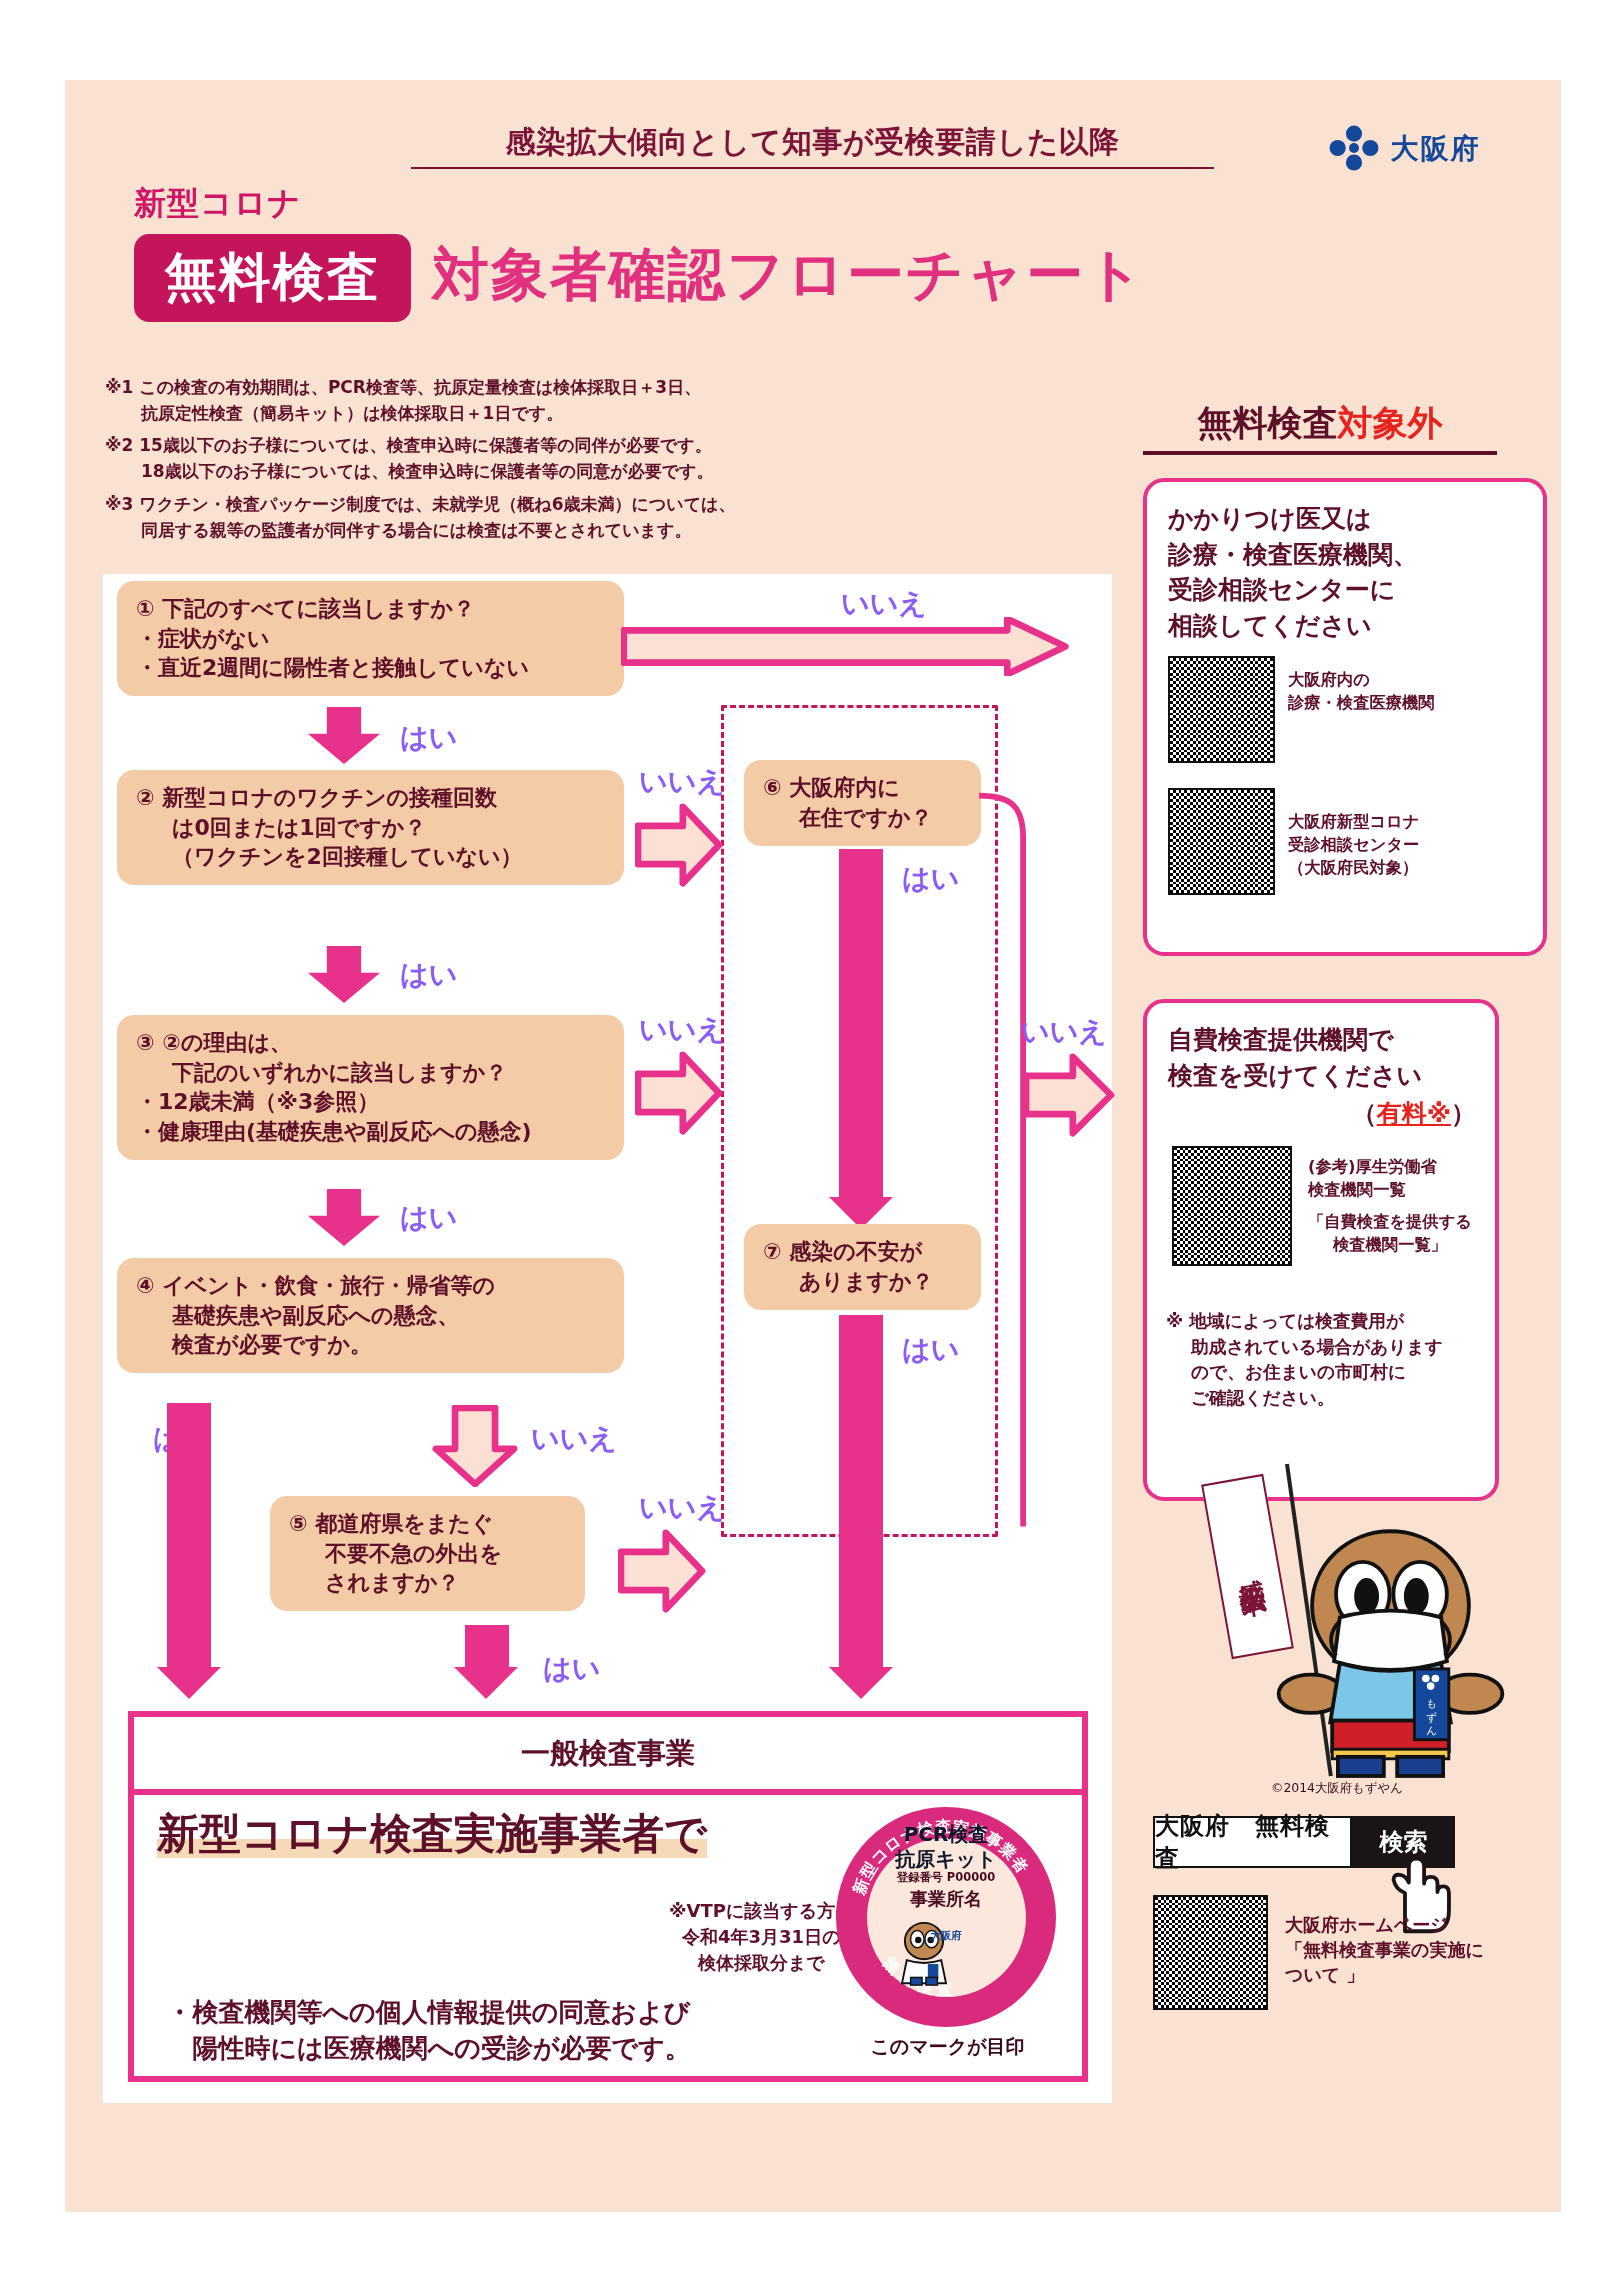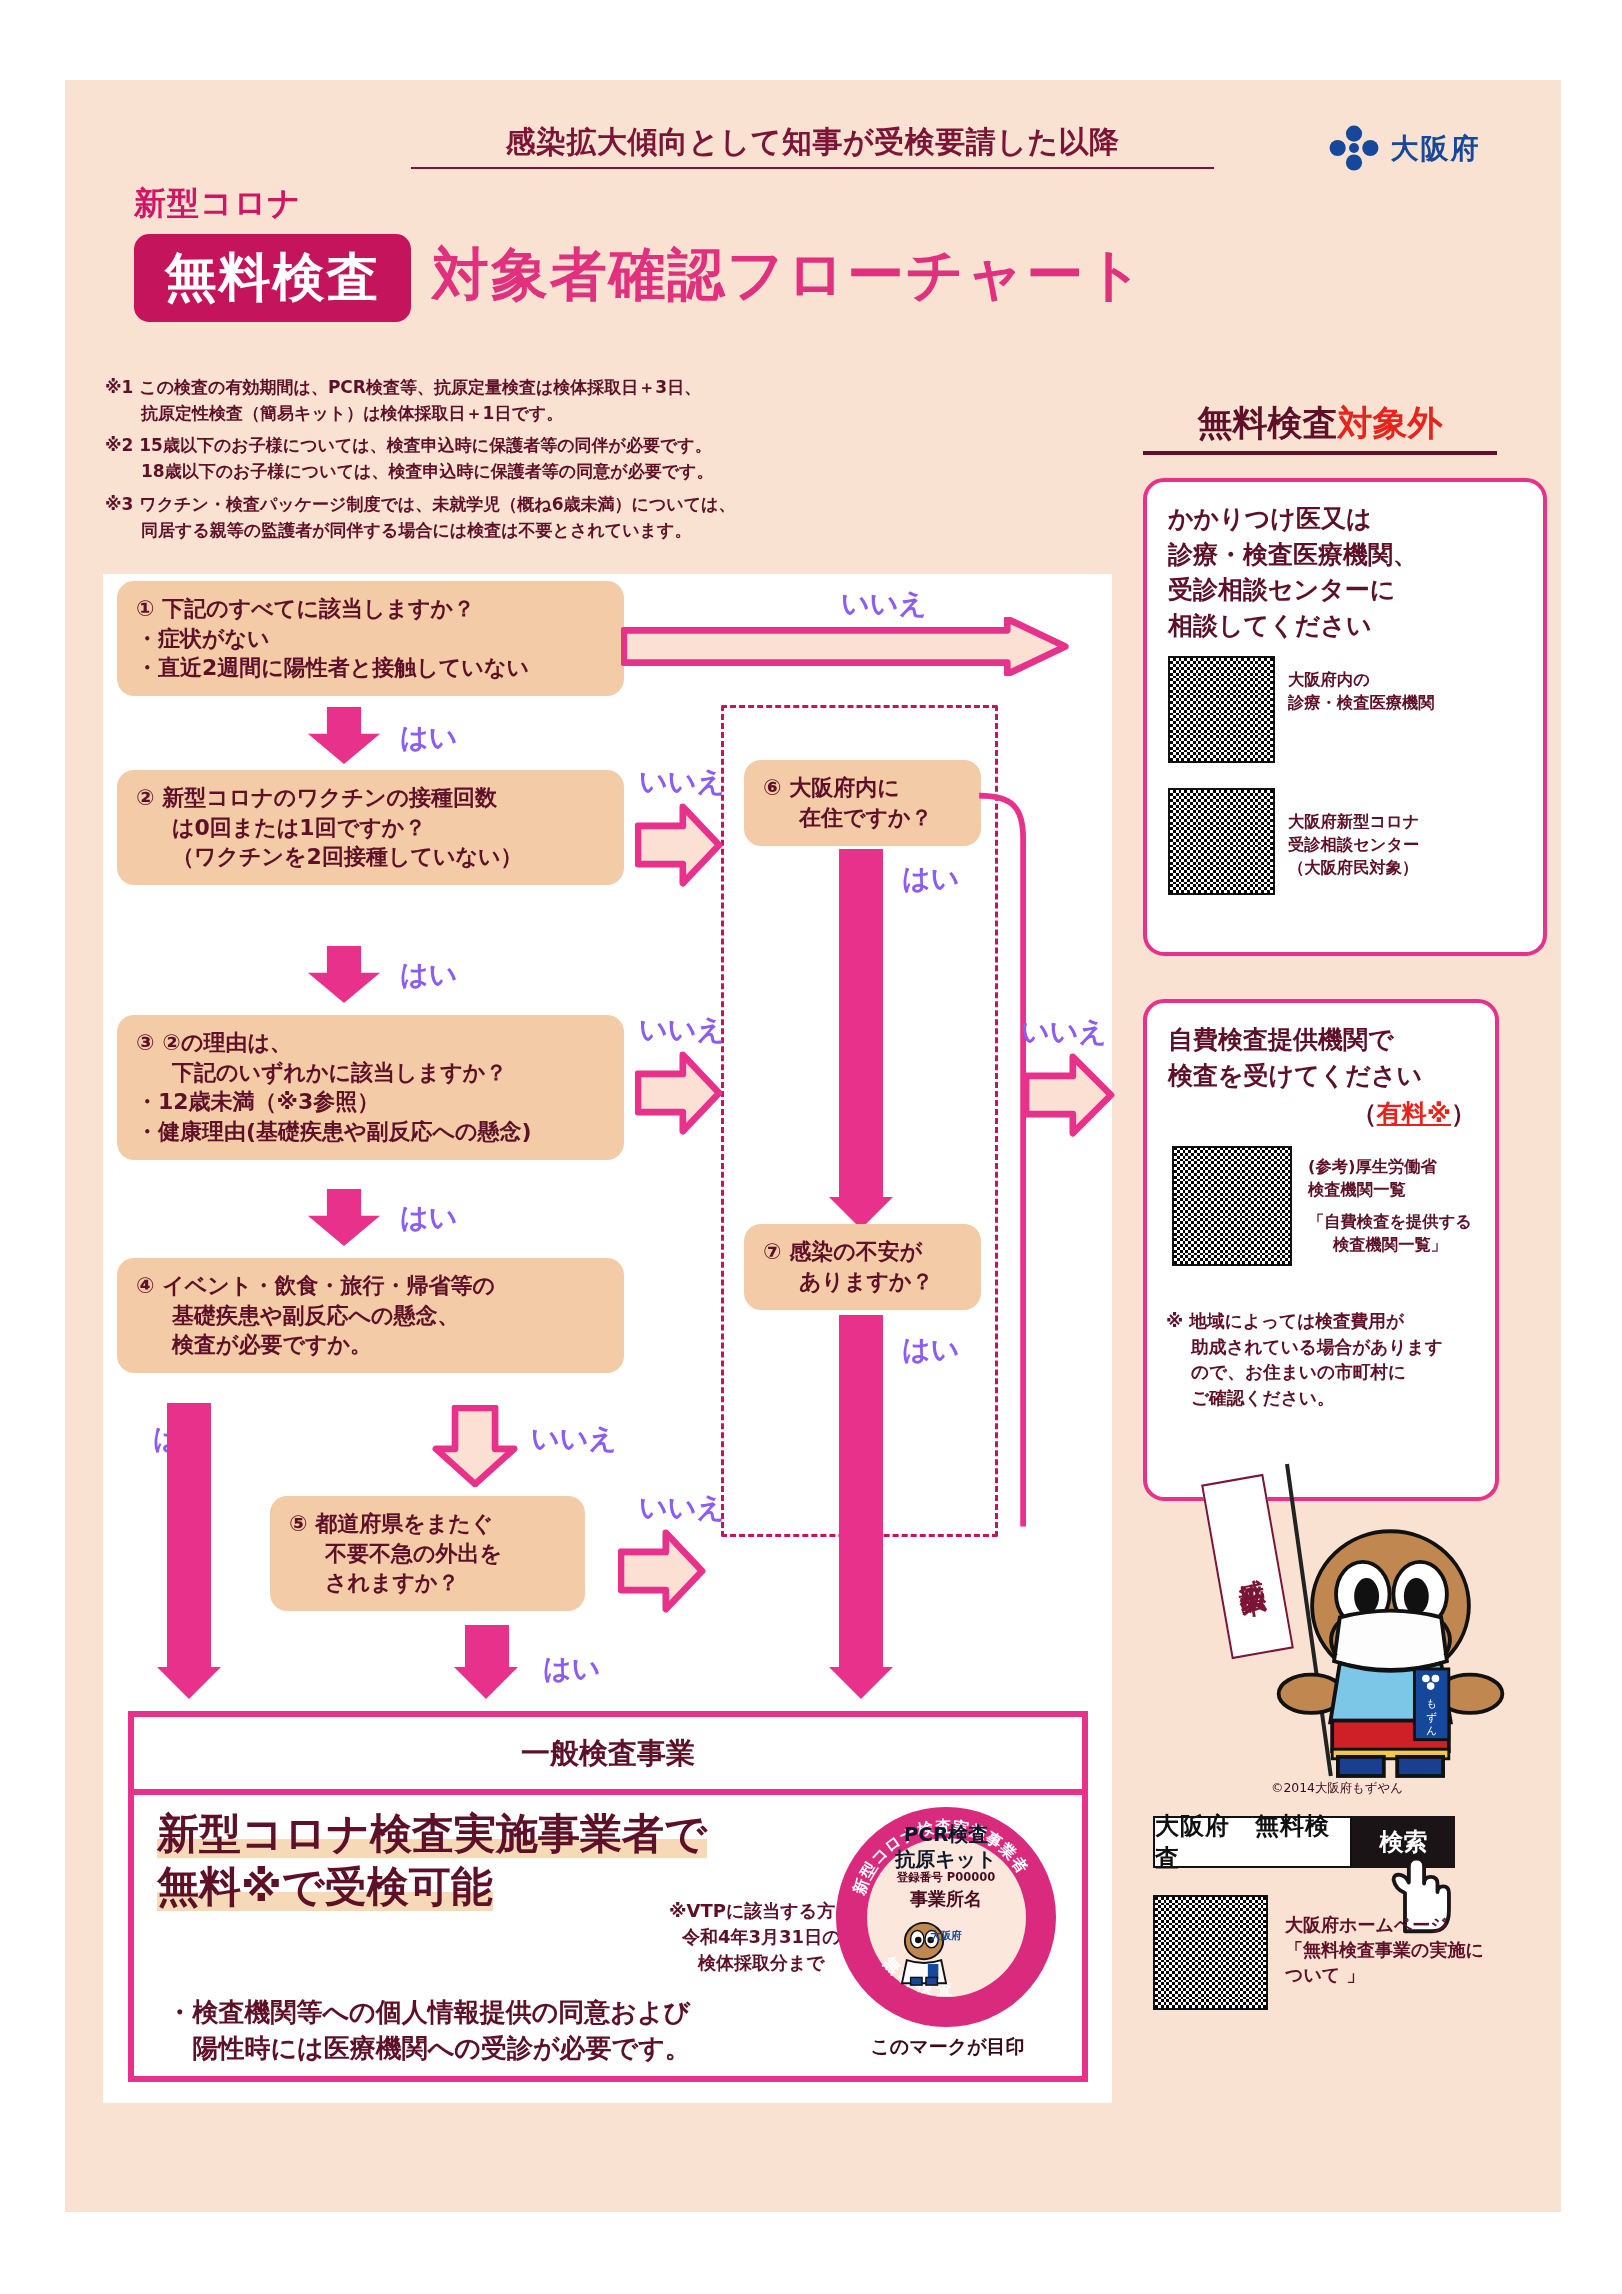--- a/index.html
+++ b/index.html
@@ -567,21 +567,20 @@
 
   <div class="copyright">©2014大阪府もずやん</div>
 
   <div class="result-bar">
     <div class="cell right">一般検査事業</div>
   </div>
 
   <div class="result-box">
     <div class="big-claim">
       <div><span class="hl">新型コロナ検査実施事業者で</span></div>
-      <div><span class="hl">無料※で受検可能</span></div>
     </div>
     <div class="vtp-note">
       <div>※VTPに該当する方は</div>
       <div>令和4年3月31日の</div>
       <div>検体採取分まで</div>
     </div>
     <div class="bullet-note">
       <div>・検査機関等への個人情報提供の同意および</div>
       <div>　陽性時には医療機関への受診が必要です。</div>
     </div>

